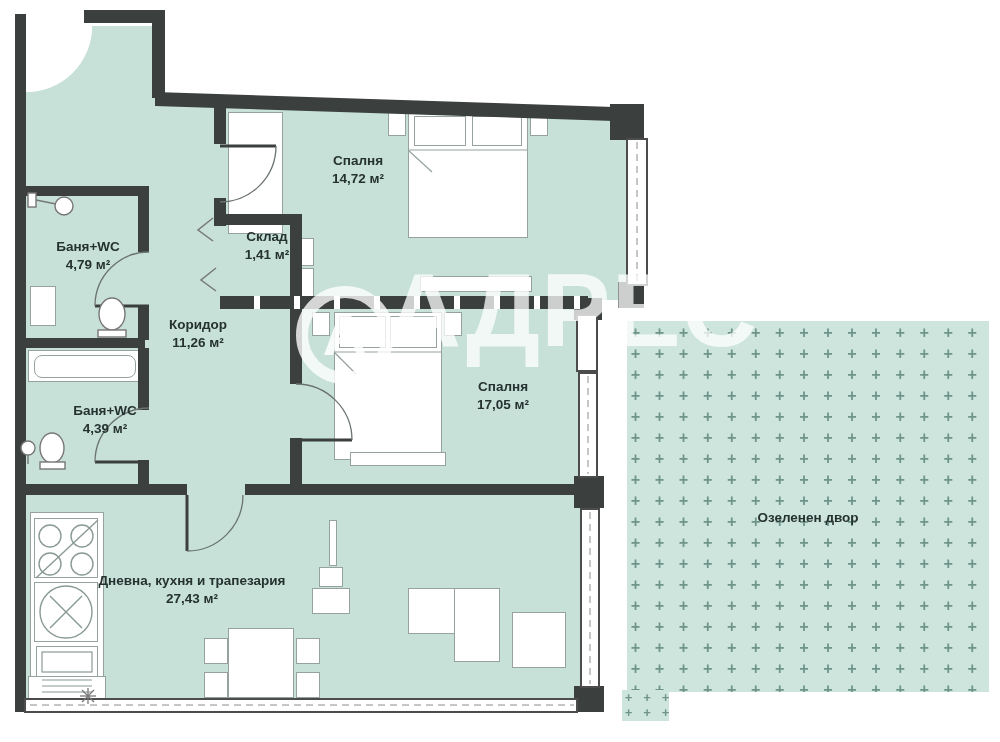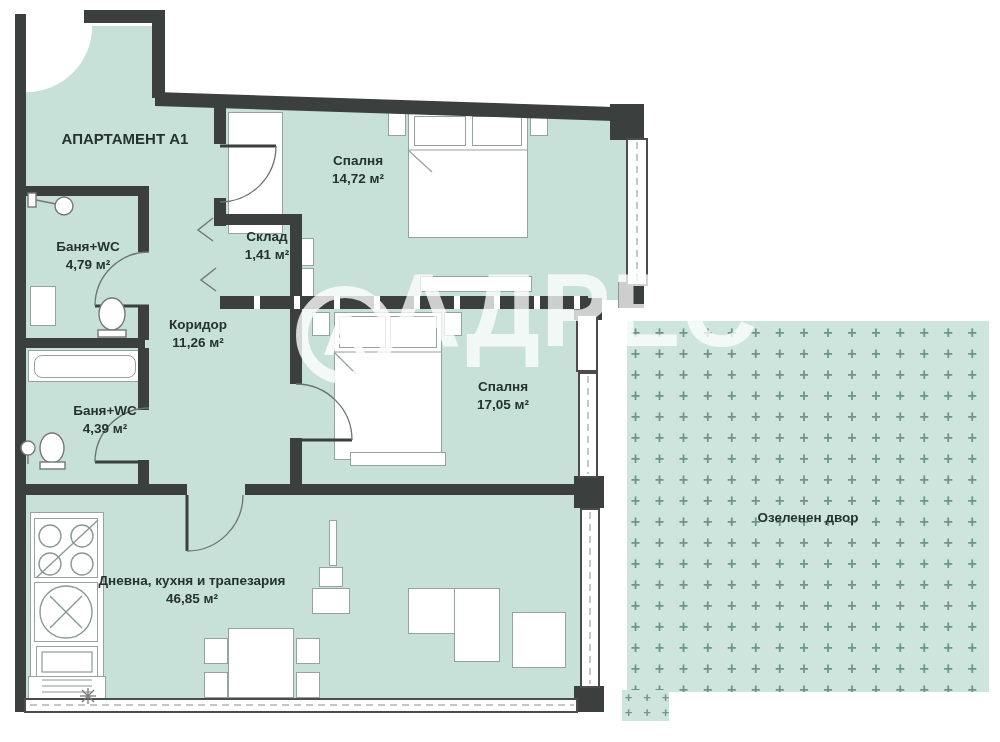--- a/index.html
+++ b/index.html
@@ -202,21 +202,20 @@
       <line x1="408" y1="150" x2="528" y2="150"></line>
       <line x1="408" y1="150" x2="432" y2="172"></line>
       <line x1="334" y1="352" x2="442" y2="352"></line>
       <line x1="334" y1="352" x2="356" y2="374"></line>
     </g>
 
     <path d="M26,92 A66,66 0 0 0 92,26 L26,26 Z" fill="#ffffff"></path>
   </svg>
 
   <div class="rlabel title-label" style="left:40px;top:128px;width:170px">
-    <span>АПАРТАМЕНТ А1</span>
   </div>
   <div class="rlabel" style="left:288px;top:152px;width:140px">
     <span>Спалня</span>
     <span>14,72 м²</span>
   </div>
   <div class="rlabel" style="left:28px;top:238px;width:120px">
     <span>Баня+WC</span>
     <span>4,79 м²</span>
   </div>
   <div class="rlabel" style="left:212px;top:228px;width:110px">
@@ -230,21 +229,21 @@
   <div class="rlabel" style="left:45px;top:402px;width:120px">
     <span>Баня+WC</span>
     <span>4,39 м²</span>
   </div>
   <div class="rlabel" style="left:433px;top:378px;width:140px">
     <span>Спалня</span>
     <span>17,05 м²</span>
   </div>
   <div class="rlabel" style="left:82px;top:572px;width:220px">
     <span>Дневна, кухня и трапезария</span>
-    <span>46,85 м²</span>
+    <span>27,43 м²</span>
   </div>
 
   <div class="yard">
     <div class="plus-pattern">+ + + + + + + + + + + + + + + +
 + + + + + + + + + + + + + + + +
 + + + + + + + + + + + + + + + +
 + + + + + + + + + + + + + + + +
 + + + + + + + + + + + + + + + +
 + + + + + + + + + + + + + + + +
 + + + + + + + + + + + + + + + +

